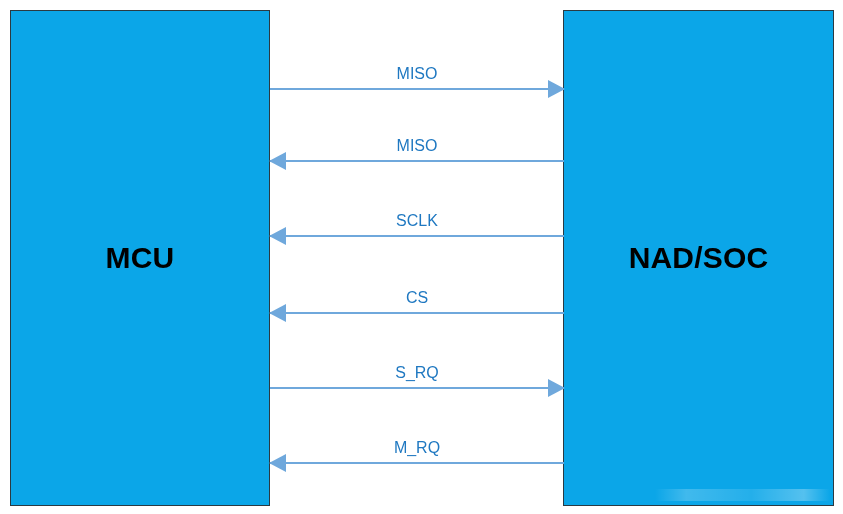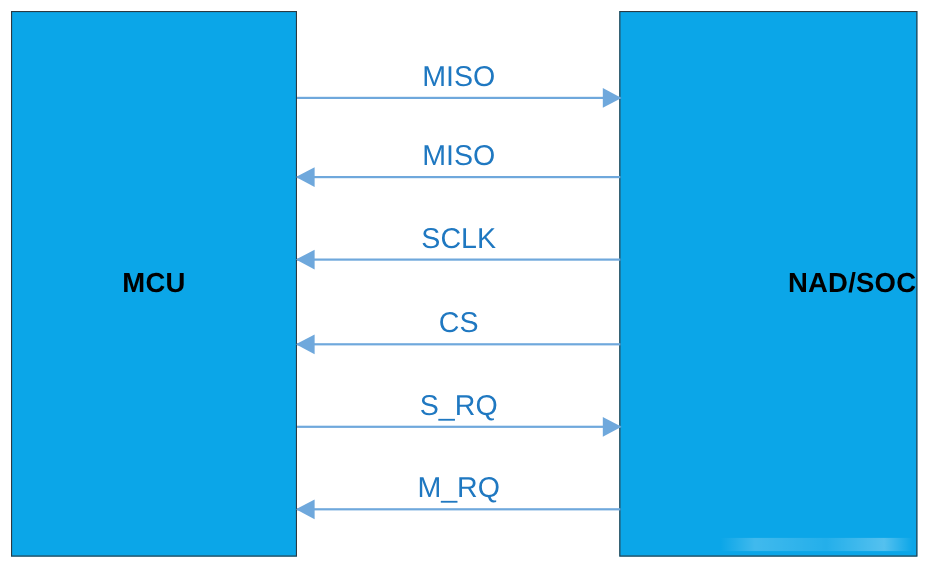--- a/index.html
+++ b/index.html
@@ -23,36 +23,35 @@
     position: absolute;
     background: #0BA6E8;
     border: 1px solid #2b3a42;
     box-sizing: border-box;
     display: flex;
     flex-direction: column;
     align-items: center;
     justify-content: center;
     color: #000000;
     font-weight: bold;
-    font-size: 25px;
+    font-size: 30px;
     line-height: 1.35;
     letter-spacing: 0.2px;
   }
   #block-mcu {
     left: 10px;
     top: 10px;
     width: 260px;
     height: 496px;
   }
   #block-nad {
     left: 563px;
     top: 10px;
     width: 271px;
     height: 496px;
-    align-items: flex-end;
   }
   .block-line {
     display: block;
     text-align: center;
     white-space: nowrap;
   }
 
   
   .signal {
     position: absolute;
@@ -84,21 +83,21 @@
     left: -1px;
     border-right: 17px solid #6FA8DC;
   }
   .signal .label {
     position: absolute;
     left: 0;
     right: 0;
     bottom: 7px;
     text-align: center;
     color: #1F78C1;
-    font-size: 26px;
+    font-size: 16px;
     line-height: 1;
     white-space: nowrap;
   }
 
   
   #bottom-artifact {
     position: absolute;
     left: 655px;
     top: 489px;
     width: 175px;

